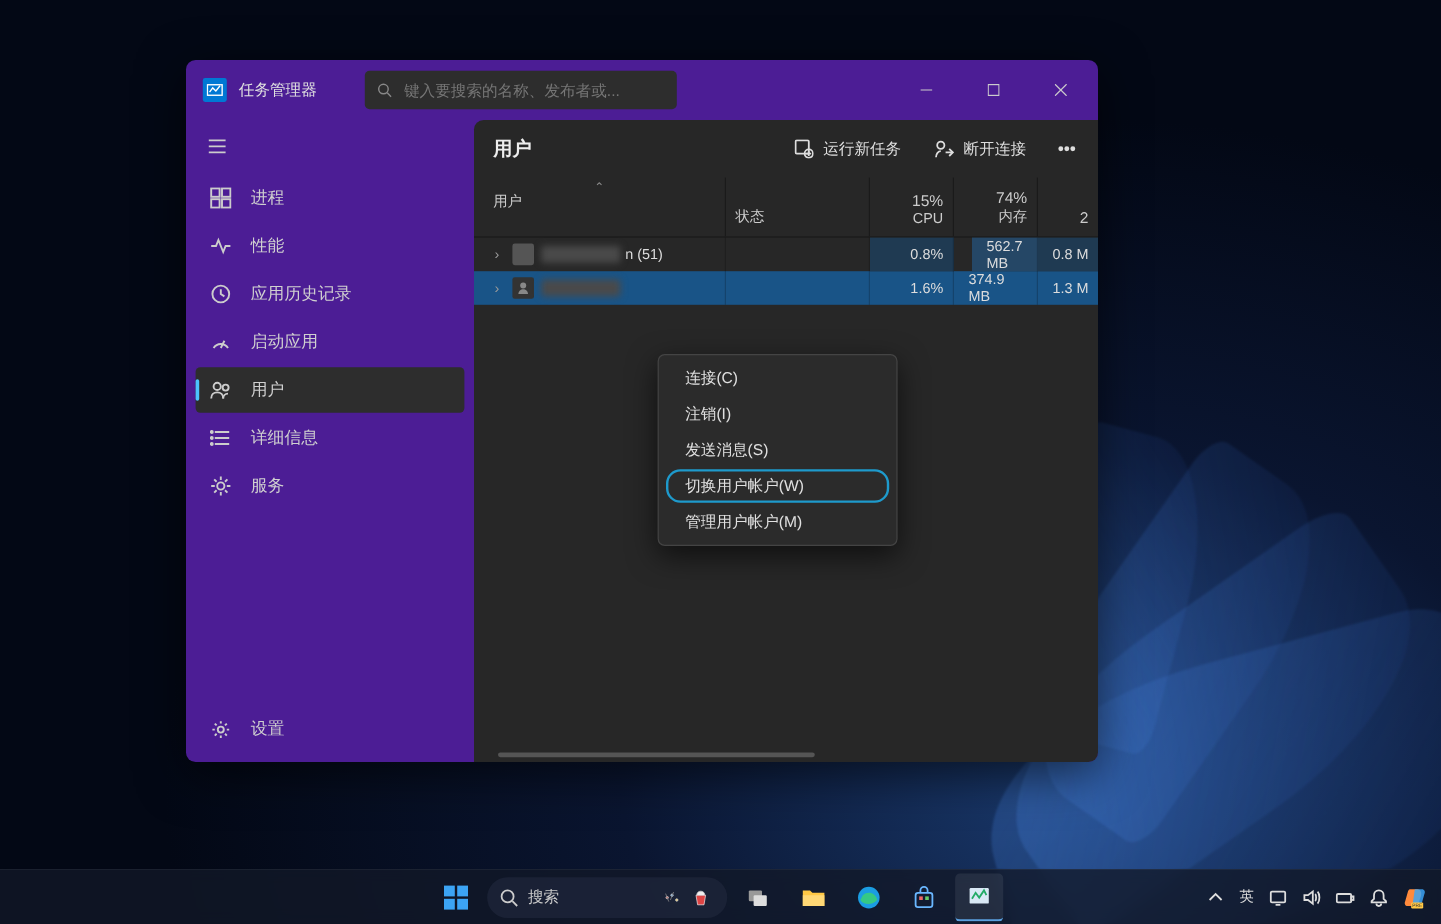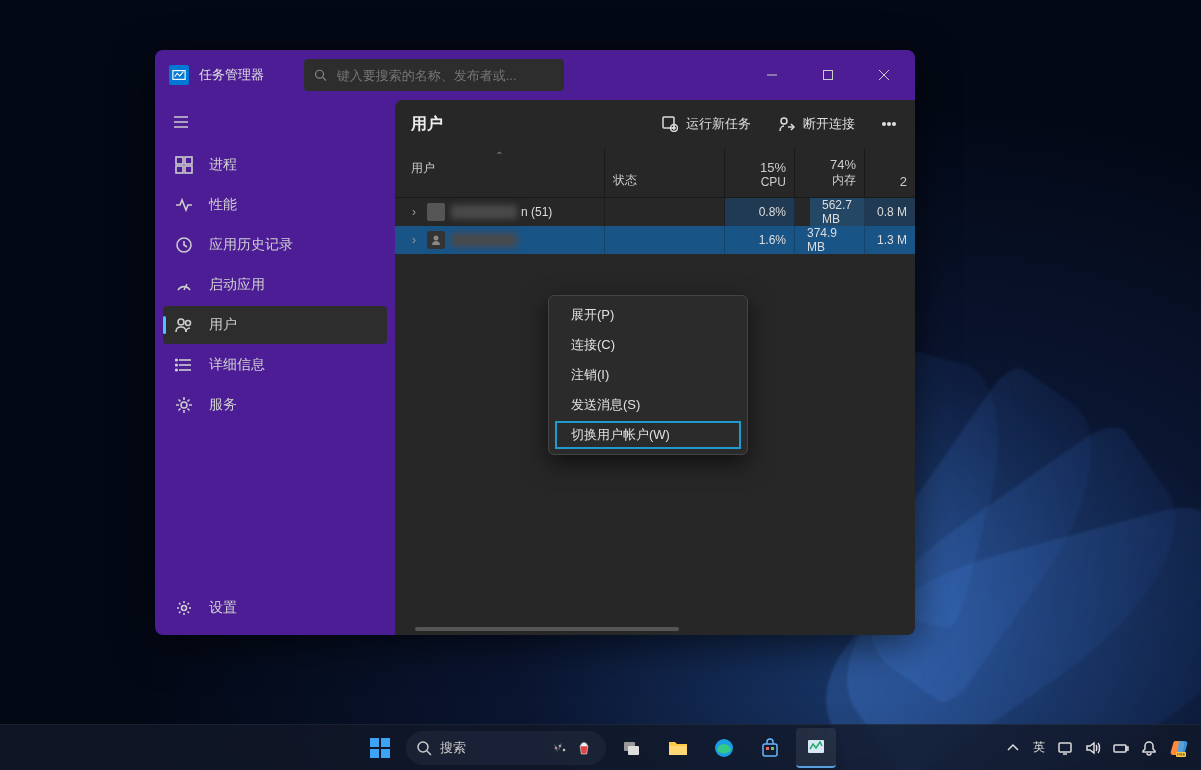--- a/index.html
+++ b/index.html
@@ -149,21 +149,21 @@
   top: 97px;
   width: 200px;
   background: #2b2b2b;
   border: 1px solid #444;
   border-radius: 6px;
   padding: 4px 0;
   box-shadow: 0 8px 24px rgba(0,0,0,0.6);
   z-index: 10;
 }
 .ctx-item { padding: 6px 22px; color: #e0e0e0; font-size: 13px; }
-.ctx-item.highlight { outline: 2.5px solid #1e9acc; outline-offset: -2px; border-radius: 0; margin: 1px 6px; padding: 5px 16px; }
+.ctx-item.highlight { outline: 2.5px solid #1e9acc; outline-offset: -2px; border-radius: 12px; margin: 1px 6px; padding: 5px 16px; }
 .content-scroll { flex:1; position:relative; }
 .bottom-scrollbar { position:absolute; bottom:4px; left:20px; right:20px; height:4px; }
 .bottom-scrollbar .thumb { height:100%; width:55%; background:#555; border-radius:2px; }
 
 
 .taskbar {
   position: absolute;
   left: 0; right: 0; bottom: 0;
   height: 46px;
   background: rgba(18,24,40,0.78);
@@ -380,25 +380,25 @@
               </div>
             <div class="blur-name"></div>
           </div>
           <div class="cell"></div>
           <div class="cell right">1.6%</div>
           <div class="cell right">374.9 MB</div>
           <div class="cell right" style="border-right:none">1.3 M</div>
         </div>
 
         <div class="context-menu">
-          <div class="ctx-item">展开(P)</div>
           <div class="ctx-item">连接(C)</div>
           <div class="ctx-item">注销(I)</div>
           <div class="ctx-item">发送消息(S)</div>
           <div class="ctx-item highlight">切换用户帐户(W)</div>
+          <div class="ctx-item">管理用户帐户(M)</div>
         </div>
 
         <div class="bottom-scrollbar">
             <div class="thumb"></div>
           </div>
       </div>
     </div>
   </div>
 </div>
 

